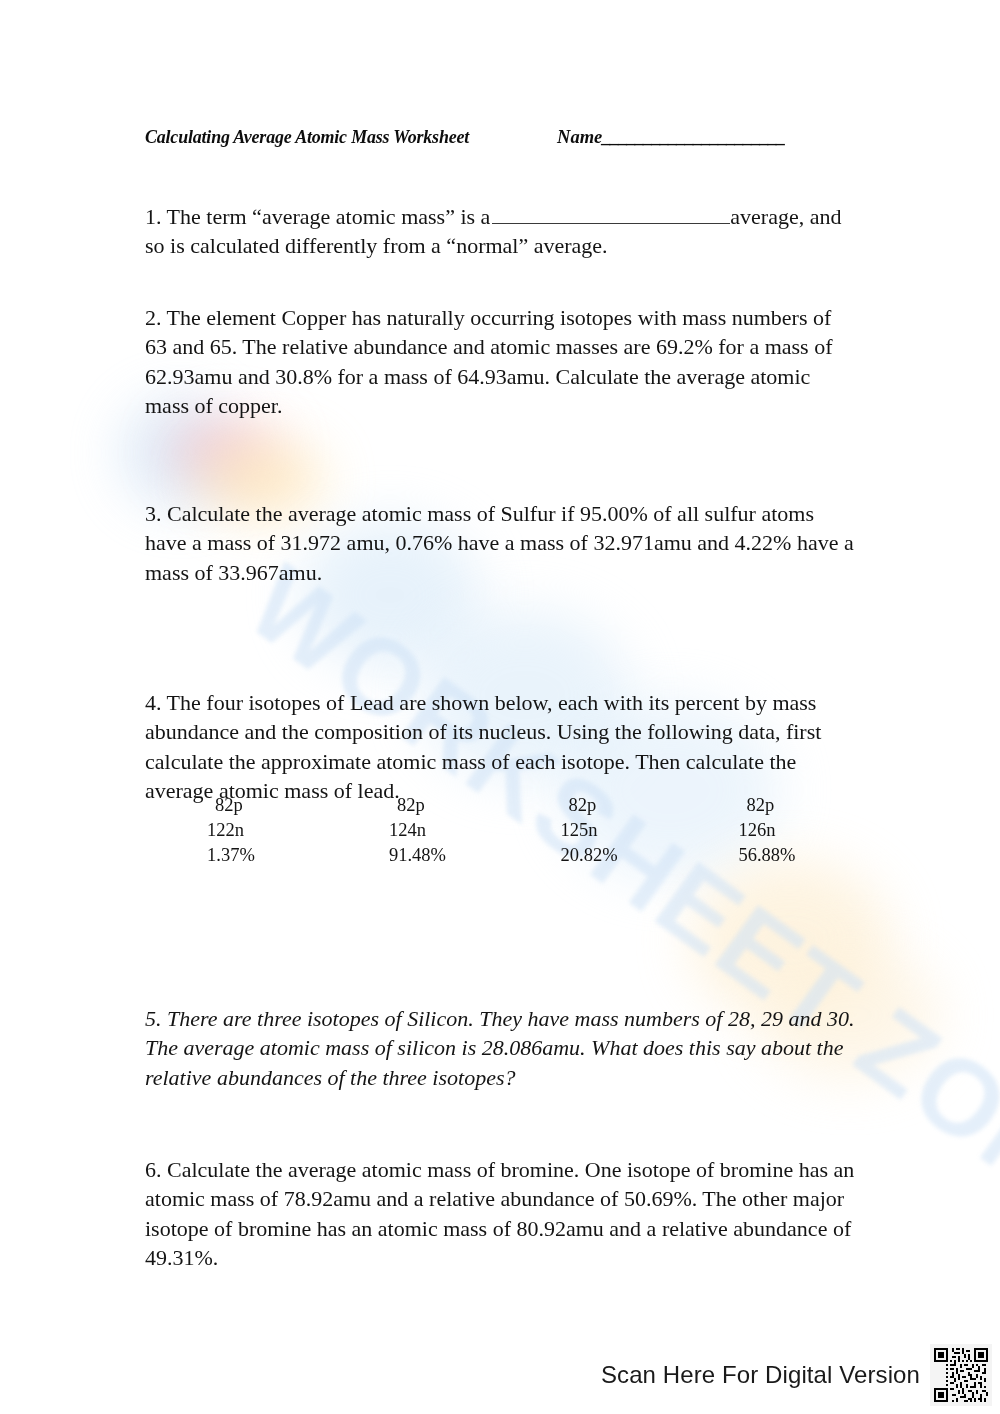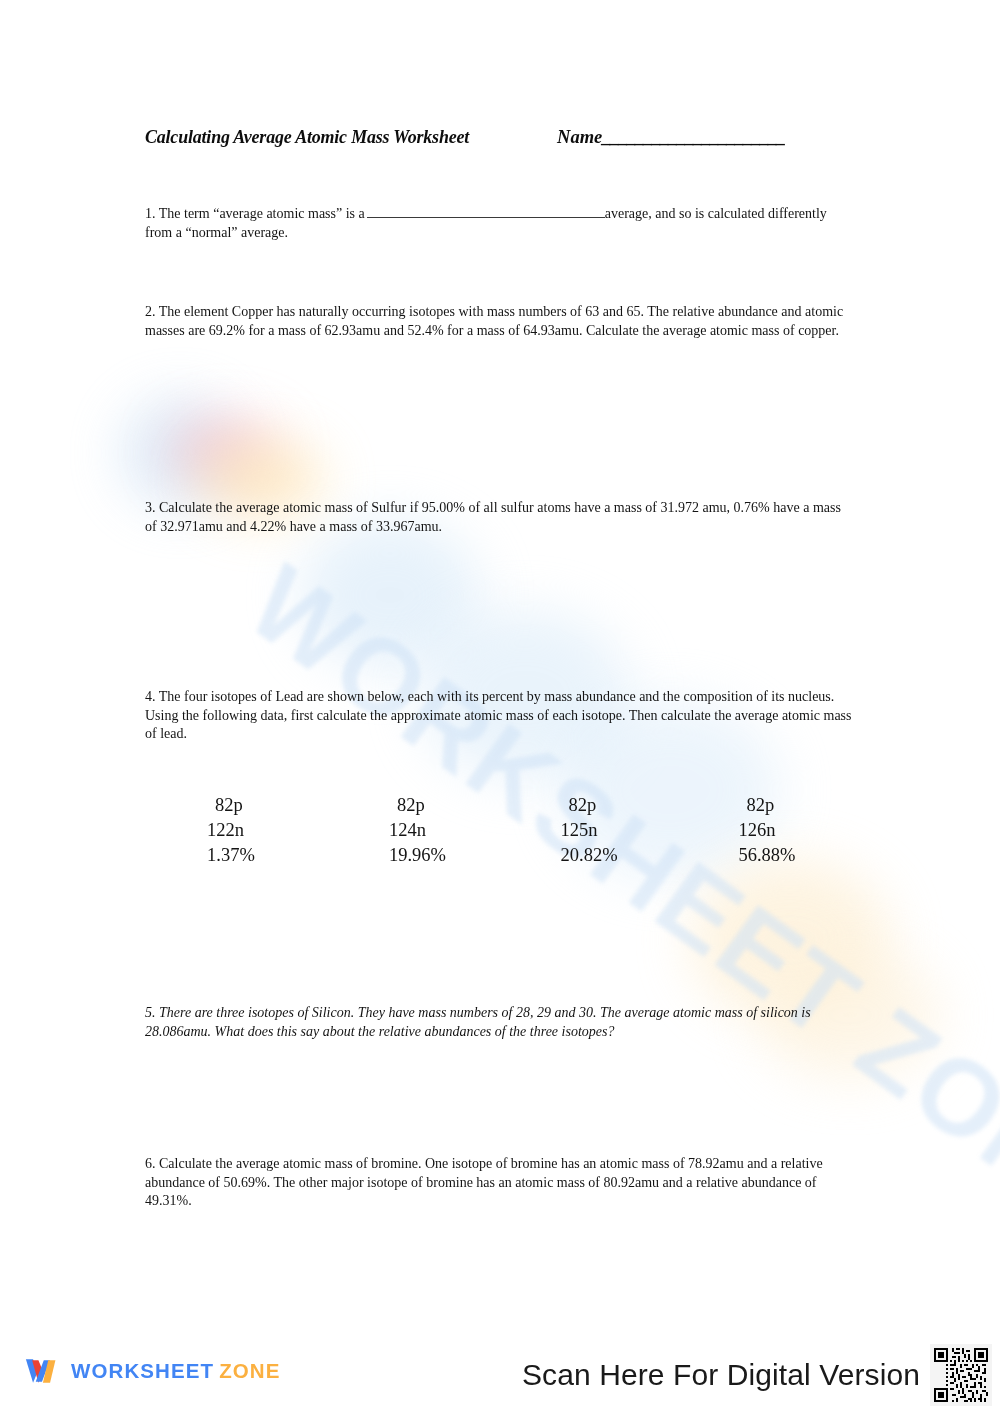--- a/index.html
+++ b/index.html
@@ -89,21 +89,21 @@
   }
   .name-rule {
     font-weight: bold;
     letter-spacing: -1px;
   }
 
   .q {
     position: absolute;
     left: 145px;
     width: 710px;
-    font-size: 14px;
+    font-size: 22px;
     line-height: 1.33;
     color: #141414;
     text-align: left;
   }
   .q .blank {
     display: inline-block;
     width: 238px;
     border-bottom: 1.4px solid #3a3a3a;
     height: 15px;
     margin: 0 0 0 2px;
@@ -172,21 +172,21 @@
 
   #scan-group {
     position: absolute;
     right: 8px;
     top: 16px;
     display: flex;
     align-items: center;
   }
   #scan-text {
     font-family: "Liberation Sans", sans-serif;
-    font-size: 30px;
+    font-size: 24px;
     color: #1a1a1a;
     letter-spacing: .1px;
     white-space: nowrap;
     margin-right: 10px;
   }
   #qr-code {
     width: 62px;
     height: 62px;
     background: #f4f4f4;
     padding: 2px;
@@ -217,36 +217,36 @@
     <div class="doc-title">Calculating Average Atomic Mass Worksheet</div>
     <div class="name-block">
       <span>Name</span><span class="name-rule">______________________</span>
     </div>
   </div>
 
   <div class="q" id="q1">
     <span>1. The term “average atomic mass” is a</span><span class="blank"></span><span>average, and so is calculated differently from a “normal” average.</span>
   </div>
 
-  <div class="q" id="q2">2. The element  Copper has naturally occurring isotopes with mass numbers of 63 and 65. The relative abundance and atomic masses are 69.2% for a mass of 62.93amu and 52.4% for a mass of 64.93amu. Calculate the average atomic mass of copper.</div>
+  <div class="q" id="q2">2. The element  Copper has naturally occurring isotopes with mass numbers of 63 and 65. The relative abundance and atomic masses are 69.2% for a mass of 62.93amu and 30.8% for a mass of 64.93amu. Calculate the average atomic mass of copper.</div>
 
   <div class="q" id="q3">3. Calculate the average atomic mass of Sulfur if 95.00% of all sulfur atoms have a mass of 31.972 amu, 0.76% have a mass of 32.971amu and 4.22% have a mass of 33.967amu.</div>
 
   <div class="q" id="q4">4. The four isotopes of Lead are shown below, each with its percent by mass abundance and the composition of its nucleus. Using the following data, first calculate the approximate atomic mass of each isotope. Then calculate the average atomic mass of lead.</div>
 
   <div id="isotope-table">
     <div class="iso-col">
       <div class="iso-protons">82p</div>
       <div>122n</div>
       <div>1.37%</div>
     </div>
     <div class="iso-col">
       <div class="iso-protons">82p</div>
       <div>124n</div>
-      <div>19.96%</div>
+      <div>91.48%</div>
     </div>
     <div class="iso-col">
       <div class="iso-protons">82p</div>
       <div>125n</div>
       <div>20.82%</div>
     </div>
     <div class="iso-col">
       <div class="iso-protons">82p</div>
       <div>126n</div>
       <div>56.88%</div>
@@ -254,31 +254,20 @@
   </div>
 
   <div class="q" id="q5">5. There are three isotopes of Silicon. They have mass numbers of 28, 29 and 30. The average atomic mass of silicon is 28.086amu. What does this say about the relative abundances of the three isotopes?</div>
 
   <div class="q" id="q6">6. Calculate the average atomic mass of bromine. One isotope of bromine has an atomic mass of 78.92amu and a relative abundance of 50.69%. The other major isotope of bromine has an atomic mass of 80.92amu and a relative abundance of 49.31%.</div>
 
 </div>
 
 <div id="footer-bar">
 
-  <div id="logo-group">
-    <svg id="logo-mark" viewBox="0 0 44 38">
-      <path d="M4 6 L12 32 L17 20 L12 6 Z" fill="#4285f4"></path>
-      <path d="M11 7 L18 32 L23 19 L18 7 Z" fill="#ea4335"></path>
-      <path d="M15 31 L22 31 L31 7 L24 7 Z" fill="#4285f4"></path>
-      <path d="M29 7 L37 7 L31 32 L23 32 Z" fill="#fbb040"></path>
-    </svg>
-    <div id="logo-wordmark">
-      <span id="logo-word-a">WORKSHEET</span><span id="logo-word-b">ZONE</span>
-    </div>
-  </div>
 
   <div id="scan-group">
     <div id="scan-text">Scan Here For Digital Version</div>
     <svg id="qr-code" viewBox="0 0 29 29" shape-rendering="crispEdges">
       <rect width="29" height="29" fill="#f4f4f4"></rect>
       <g fill="#000000">
 
         <rect x="1" y="1" width="7" height="1"></rect>
           <rect x="1" y="7" width="7" height="1"></rect>
         <rect x="1" y="1" width="1" height="7"></rect>

